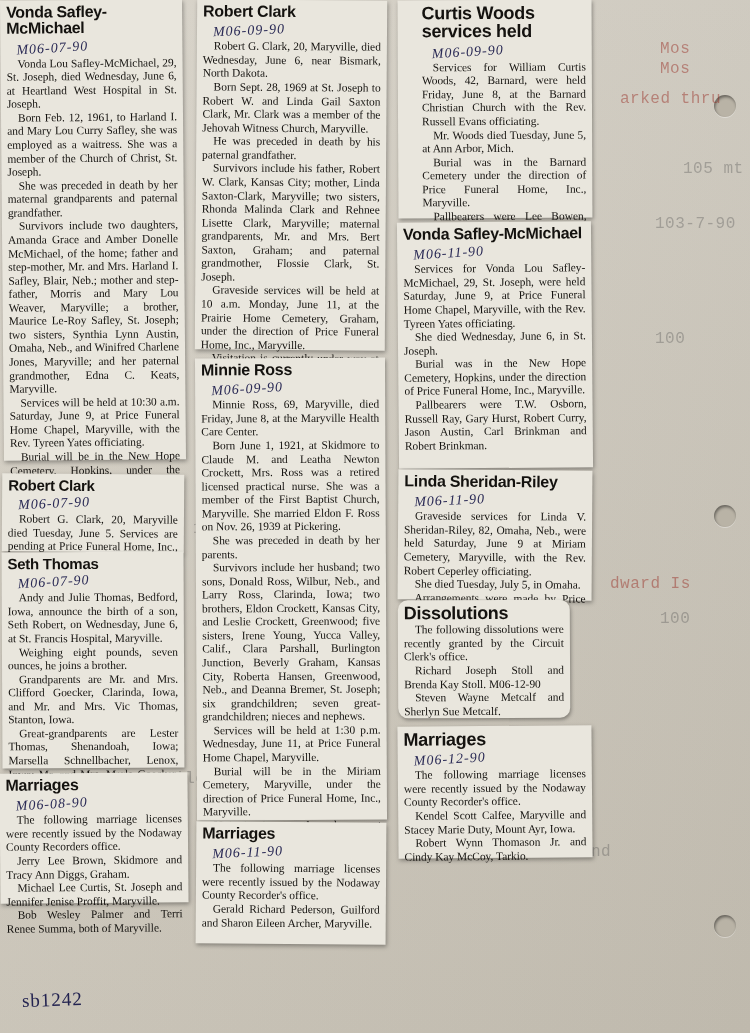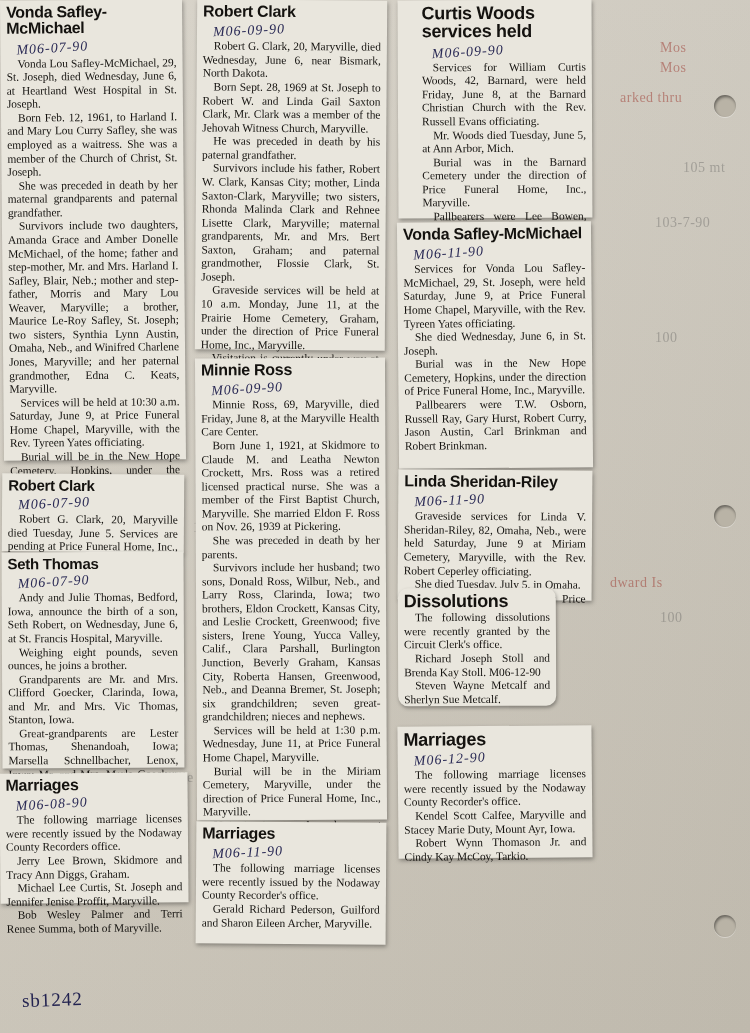--- a/index.html
+++ b/index.html
@@ -62,22 +62,22 @@
     color:#2a2a55;
     letter-spacing:1px;
     transform:rotate(-3deg);
     display:inline-block;
     margin:0 0 1px 10px;
   }
   
   .ghost{
     position:absolute;
     color:rgba(150,40,30,.45);
-    font-family:Liberation Serif, serif;
-    font-size:14px;
+    font-family:Liberation Mono, monospace;
+    font-size:16px;
     letter-spacing:.5px;
   }
   .ghost.gray{color:rgba(80,80,80,.35);}
   .pagecode{
     position:absolute;left:22px;bottom:22px;
     font-family:"Liberation Serif",serif;
     font-size:19px;color:#232350;letter-spacing:1px;
     transform:rotate(-2deg);
   }
 </style>
@@ -188,21 +188,21 @@
   </div>
 
   <div class="clip tilt2" style="left:398px;top:470px;width:194px;height:130px;">
     <div class="hd">Linda Sheridan-Riley</div>
     <div class="hand">M06-11-90</div>
     <p>Graveside services for Linda V. Sheridan-Riley, 82, Omaha, Neb., were held Saturday, June 9 at Miriam Cemetery, Maryville, with the Rev. Robert Ceperley officiating.</p>
     <p>She died Tuesday, July 5, in Omaha.</p>
     <p>Arrangements were made by Price Funeral Home, Inc., Maryville.</p>
   </div>
 
-  <div class="clip tilt3" style="left:398px;top:588px;width:158px;height:118px;border-radius:10px;">
+  <div class="clip tilt3" style="left:398px;top:600px;width:172px;height:118px;border-radius:10px;">
     <div class="hd big">Dissolutions</div>
     <p>The following dissolutions were recently granted by the Circuit Clerk's office.</p>
     <p>Richard Joseph Stoll and Brenda Kay Stoll.  M06-12-90</p>
     <p>Steven Wayne Metcalf and Sherlyn Sue Metcalf.</p>
   </div>
 
   <div class="clip tilt1" style="left:398px;top:726px;width:194px;height:132px;">
     <div class="hd big">Marriages</div>
     <div class="hand">M06-12-90</div>
     <p>The following marriage licenses were recently issued by the Nodaway County Recorder's office.</p>

